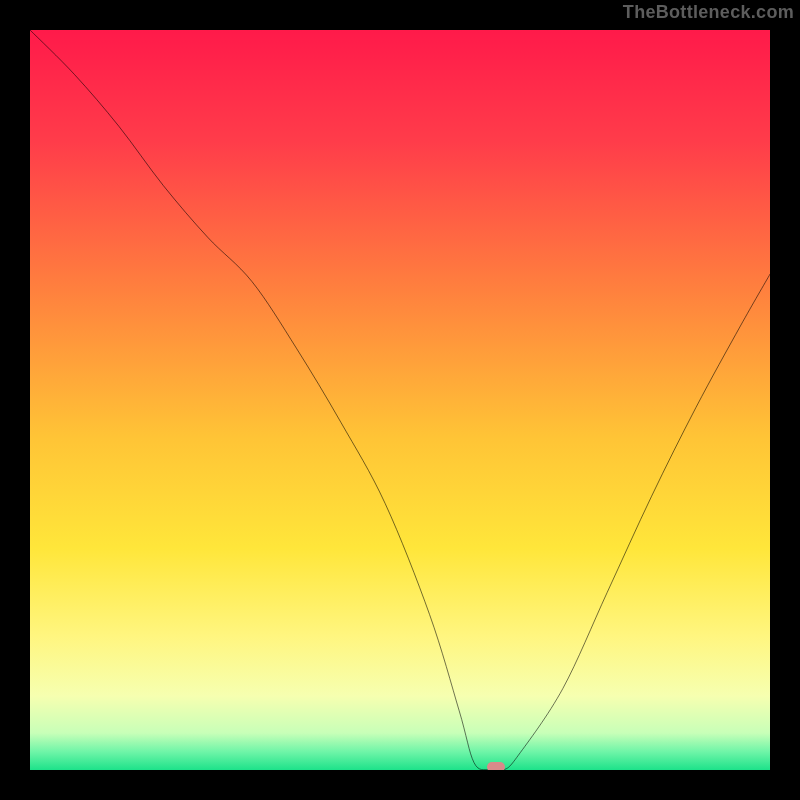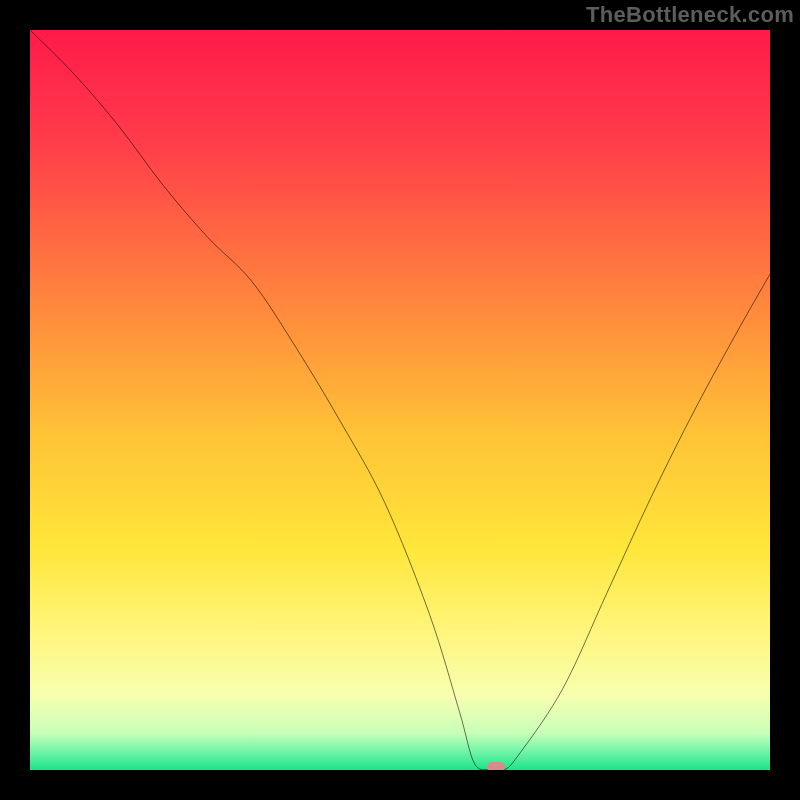--- a/index.html
+++ b/index.html
@@ -14,21 +14,21 @@
     position: relative;
     width: 800px;
     height: 800px;
     background: #000;
   }
   .watermark {
     position: absolute;
     top: 2px;
     right: 6px;
     color: #5d5d5d;
-    font-size: 22px;
+    font-size: 18px;
     font-weight: 600;
     letter-spacing: 0.3px;
     z-index: 10;
   }
   .plot {
     position: absolute;
     left: 30px;
     top: 30px;
     width: 740px;
     height: 740px;

